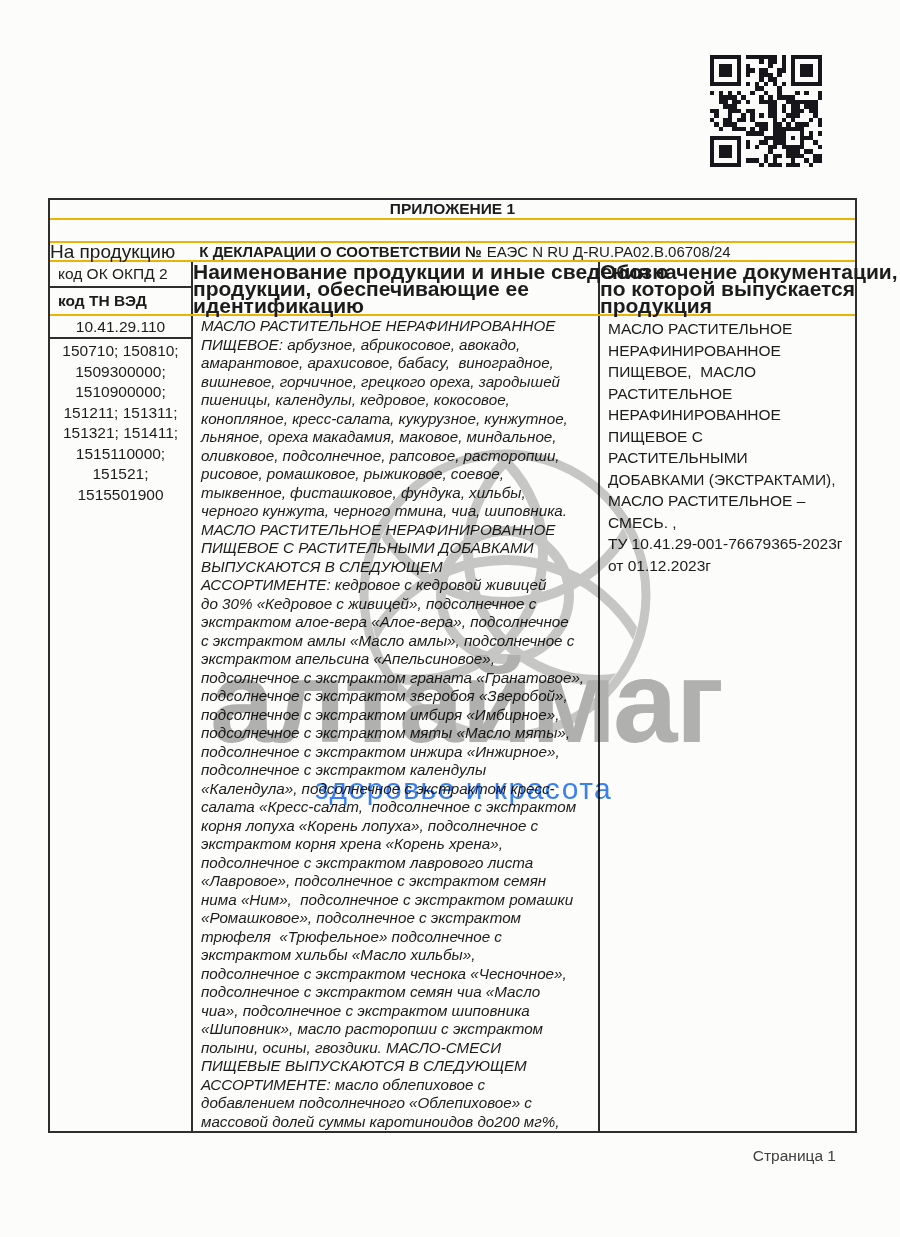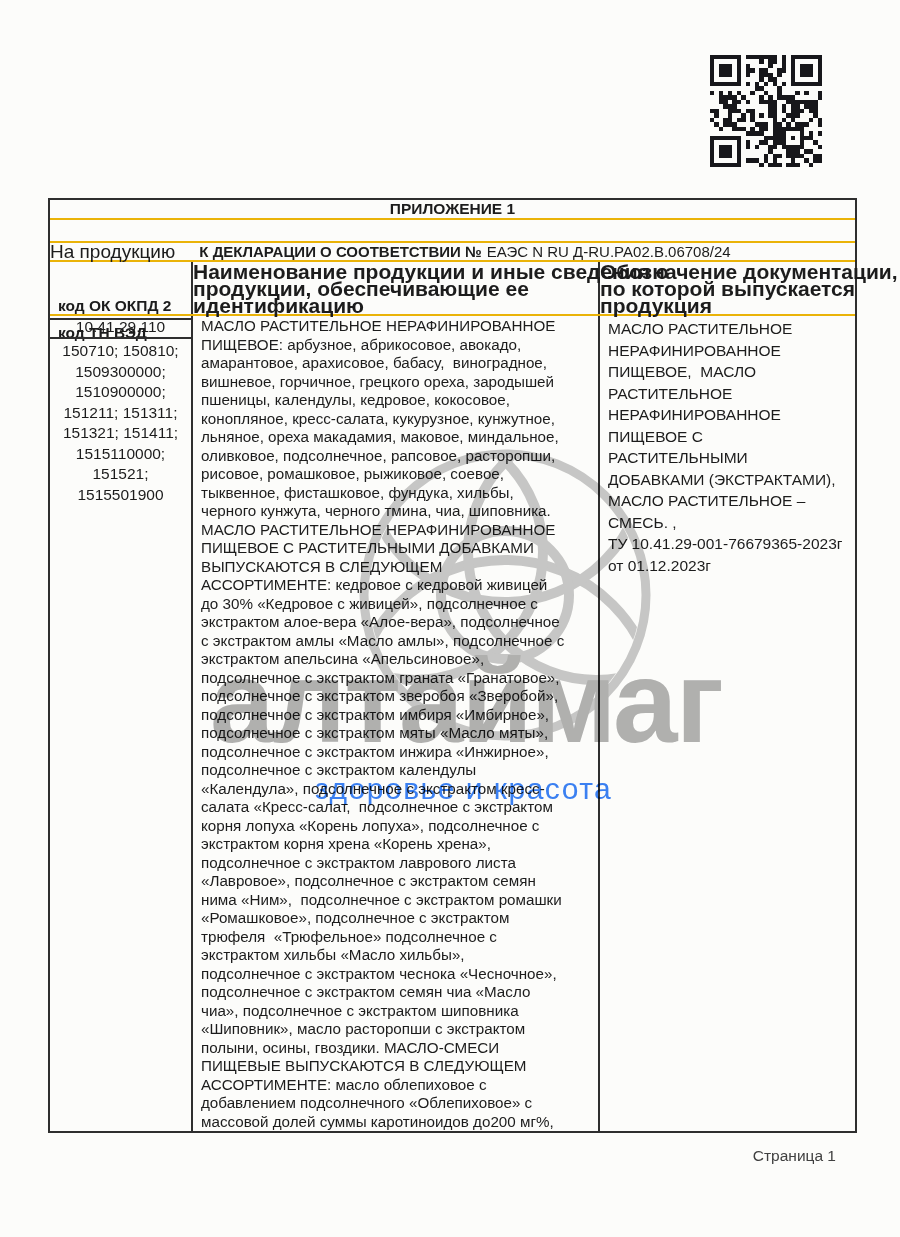--- a/index.html
+++ b/index.html
@@ -18,29 +18,29 @@
   .r1{height:18px;line-height:18px;text-align:center;font-weight:bold;font-size:15.5px;}
   .r2{height:21px;line-height:21px;text-align:center;font-size:15px;white-space:pre;}
   .r2 .lbl{font-weight:bold;margin-right:5px;}
   .r3{height:17px;line-height:17px;text-align:left;font-size:19px;}
   .rhead{height:52px;display:flex;}
   .rbody{flex:1 1 auto;display:flex;border-bottom:none;overflow:hidden;}
   .c1{width:141px;border-right:2px solid #2e2e2e;flex:0 0 auto;}
   .c2{width:407px;border-right:2px solid #2e2e2e;flex:0 0 auto;box-sizing:border-box;}
   .c3{flex:1 1 auto;box-sizing:border-box;}
   .c1h-sub1{height:24px;line-height:24px;border-bottom:2px solid #2e2e2e;
-    font-weight:bold;font-size:15.5px;padding-left:8px;margin-top:32px;}
+    font-weight:normal;font-size:15.5px;padding-left:8px;}
   .c1h-sub2{height:42px;line-height:25px;font-weight:bold;font-size:15.5px;padding-left:8px;}
   .c2h,.c3h{font-weight:bold;font-size:21px;padding-top:1px;}
   .c2h .line,.c3h .line{line-height:17px;}
   .okpd{height:21px;line-height:21px;border-bottom:2px solid #2e2e2e;
     text-align:center;font-size:15.5px;}
   .codes{text-align:center;font-size:15.5px;padding-top:2px;}
   .codes .line{line-height:20.5px;}
-  .c2b{padding:1px 5px 0 8px;font-size:15.2px;}
+  .c2b{padding:1px 5px 0 8px;font-size:15.2px;font-style:italic;}
   .c2b .line{line-height:18.5px;}
   .c3b{padding:2px 4px 0 8px;font-size:15.5px;}
   .c3b .line{line-height:21.5px;}
   .line{white-space:pre;}
   
   .wm{position:absolute;inset:0;pointer-events:none;mix-blend-mode:multiply;z-index:5;}
   .wm-brand{position:absolute;left:210px;top:644px;font-size:116px;font-weight:bold;
     color:#b2b2b2;letter-spacing:-2px;line-height:116px;}
   .wm-tagline{position:absolute;left:315px;top:772px;font-size:30px;color:#3b82f6;
     letter-spacing:1.5px;}

